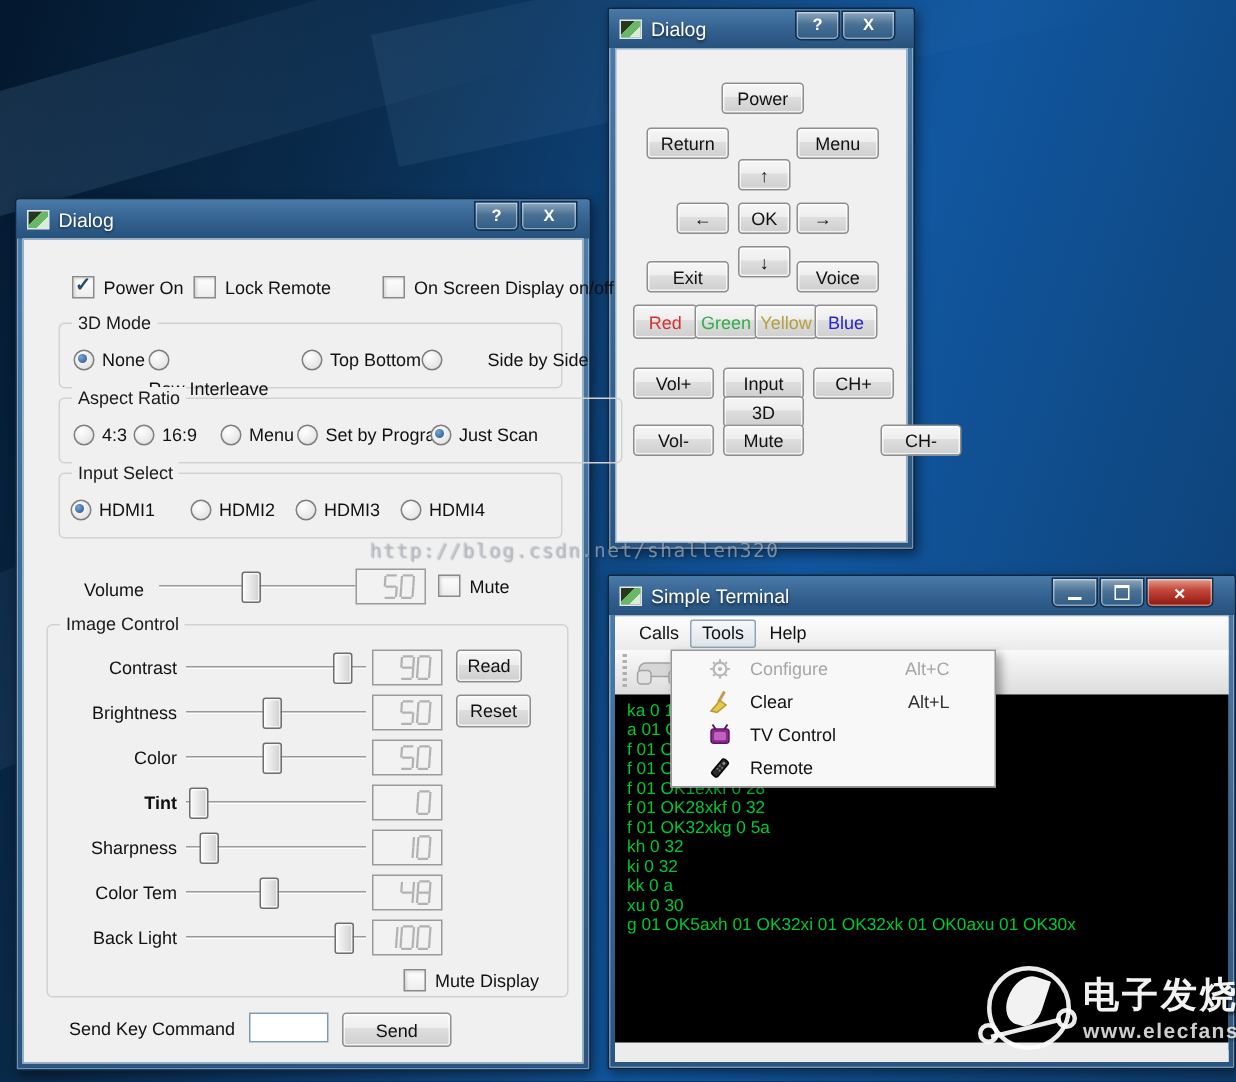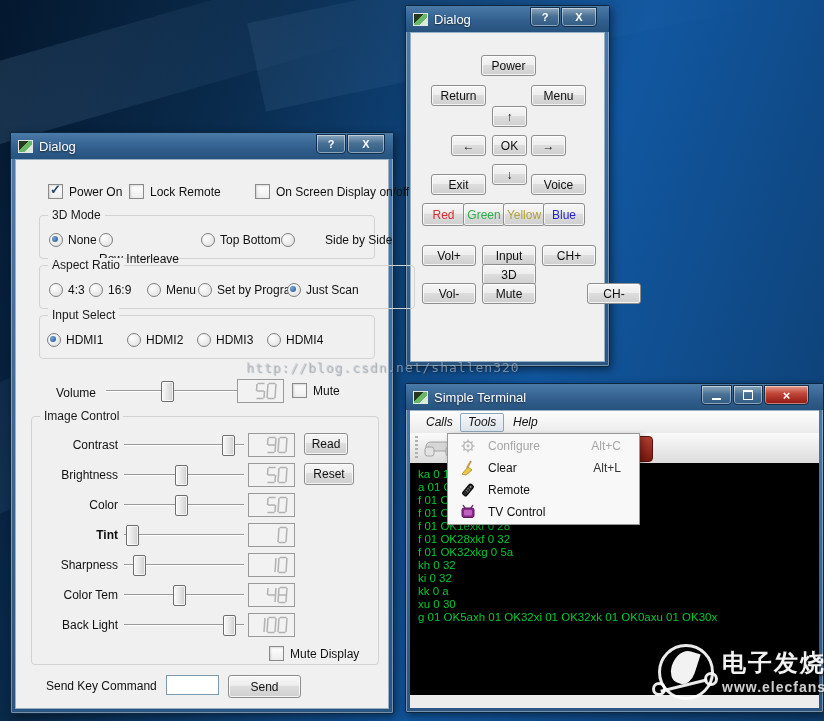--- a/index.html
+++ b/index.html
@@ -61,34 +61,34 @@
        box-shadow:inset 0 0 0 1px rgba(255,255,255,.7);}
   .lcd{position:absolute;width:47px;height:24px;border:1px solid #9a9a9a;background:#f2f2f2;
        display:flex;align-items:center;justify-content:flex-end;padding-right:4px;box-sizing:border-box;}
   .tinput{position:absolute;border:1px solid #7e9ab0;background:#fff;font-size:12px;
        padding:0 3px;box-sizing:border-box;}
 
   
   .menubar{position:absolute;left:4px;right:4px;top:27px;height:22px;
        background:linear-gradient(#fdfdfd,#ebebeb);border-bottom:1px solid #d0d0d0;}
   .mtop{position:absolute;top:2px;height:17px;line-height:17px;padding:0 7px;font-size:12px;color:#111;
-       border:1px solid transparent;border-radius:2px;font-style:italic;}
+       border:1px solid transparent;border-radius:2px;}
   .mtop.active{border-color:#8ea4b8;background:linear-gradient(#f6f8fa,#dde4ea);}
   .toolbar{position:absolute;left:4px;right:4px;top:49px;height:30px;
        background:linear-gradient(#fafafa,#dcdcdc);border-bottom:1px solid #c4c4c4;}
   .thandle{position:absolute;left:5px;top:3px;bottom:3px;width:3px;
        background:repeating-linear-gradient(#b0b0b0 0 2px,transparent 2px 4px);}
   .tbtn-red{position:absolute;left:215px;top:3px;width:26px;height:24px;border-radius:4px;
        border:1px solid #58100a;background:linear-gradient(#b43c30,#7c1a10);}
   .term{position:absolute;left:4px;right:4px;top:79px;height:232px;background:#000;overflow:hidden;}
   .tline{padding-left:8px;font-size:11.5px;line-height:13px;color:#00c832;white-space:pre;
        font-family:"Liberation Sans",sans-serif;}
   .statusbar{position:absolute;left:4px;right:4px;bottom:4px;height:13px;background:#ececec;}
   .dropdown{position:absolute;left:41px;top:49px;width:183px;background:#f8f8f8;
-       border:1px solid #979797;box-shadow:3px 3px 6px rgba(0,0,0,.35);padding:1px 4px;z-index:30;}
+       border:1px solid #979797;box-shadow:3px 3px 6px rgba(0,0,0,.35);padding:1px 16px;z-index:30;}
   .mitem{height:22px;display:flex;align-items:center;font-size:12px;color:#111;}
   .mitem .micon{width:24px;margin-left:4px;display:flex;align-items:center;justify-content:center;flex:none;}
   .mitem .mlabel{margin-left:8px;flex:1;}
   .mitem .mshort{margin-right:14px;color:#333;}
   .mitem.disabled .mlabel,.mitem.disabled .mshort{color:#a6a6a6;}
 
   
   .watermark{position:absolute;left:246px;top:360px;z-index:60;font-family:"DejaVu Sans Mono",monospace;
        font-size:13px;letter-spacing:1px;color:rgba(188,194,202,.60);
        text-shadow:1px 1px 1px rgba(20,40,60,.35);white-space:nowrap;pointer-events:none;}
@@ -480,45 +480,45 @@
             <line x1="11" y1="1" x2="7" y2="8" stroke="#c49a52" stroke-width="2"></line>
             <polygon points="2,14 8,7 12,10 6,15" fill="#e8c84a" stroke="#b8972e"></polygon>
           </svg>
         </span>
         <span class="mlabel">Clear</span>
         <span class="mshort">Alt+L</span>
       </div>
       <div class="mitem">
         <span class="micon">
           <svg width="16" height="16">
+            <line x1="5" y1="4" x2="3" y2="1" stroke="#5a1a5a" stroke-width="1.3"></line>
+            <line x1="11" y1="4" x2="13" y2="1" stroke="#5a1a5a" stroke-width="1.3"></line>
+            <rect x="2" y="4" width="12" height="9.5" rx="2" fill="#8a2a8a" stroke="#5a1a5a"></rect>
+            <rect x="4" y="6" width="8" height="5.5" rx="1" fill="#c060c0"></rect>
+          </svg>
+        </span>
+        <span class="mlabel">TV Control</span>
+        <span class="mshort"></span>
+      </div>
+      <div class="mitem">
+        <span class="micon">
+          <svg width="16" height="16">
             <g transform="rotate(40 8 8)">
               <rect x="5.5" y="1.5" width="5" height="13" rx="1.6" fill="#2a2a2a" stroke="#000"></rect>
               <circle cx="8" cy="4" r="0.9" fill="#999"></circle>
               <circle cx="7" cy="7" r="0.7" fill="#777"></circle>
               <circle cx="9" cy="7" r="0.7" fill="#777"></circle>
               <circle cx="7" cy="9.5" r="0.7" fill="#777"></circle>
               <circle cx="9" cy="9.5" r="0.7" fill="#777"></circle>
             </g>
           </svg>
         </span>
         <span class="mlabel">Remote</span>
         <span class="mshort"></span>
       </div>
-      <div class="mitem">
-        <span class="micon">
-          <svg width="16" height="16">
-            <line x1="5" y1="4" x2="3" y2="1" stroke="#5a1a5a" stroke-width="1.3"></line>
-            <line x1="11" y1="4" x2="13" y2="1" stroke="#5a1a5a" stroke-width="1.3"></line>
-            <rect x="2" y="4" width="12" height="9.5" rx="2" fill="#8a2a8a" stroke="#5a1a5a"></rect>
-            <rect x="4" y="6" width="8" height="5.5" rx="1" fill="#c060c0"></rect>
-          </svg>
-        </span>
-        <span class="mlabel">TV Control</span>
-        <span class="mshort"></span>
-      </div>
     </div>
 </div>
 
 <div class="watermark">http://blog.csdn.net/shallen320</div>
 
 <div class="brand">
   <div class="blogo">
     <div class="bcircle"></div>
     <div class="bleaf"></div>
     <div class="bline"></div>

